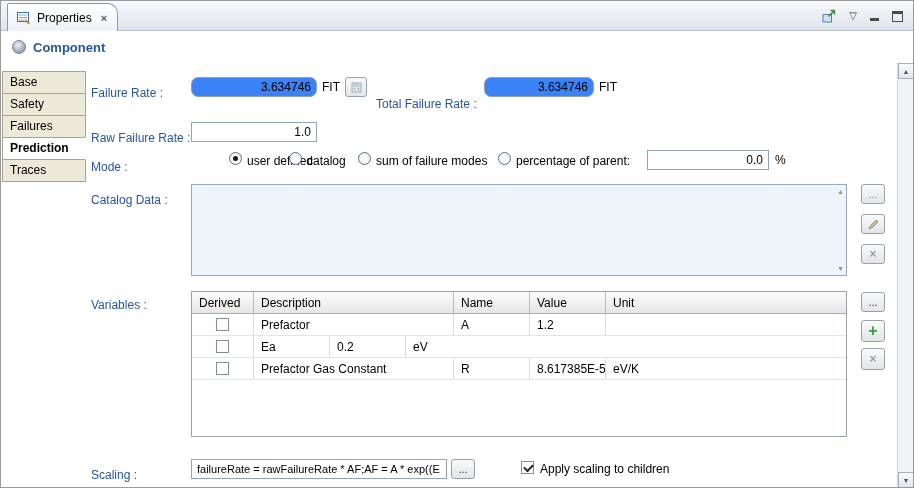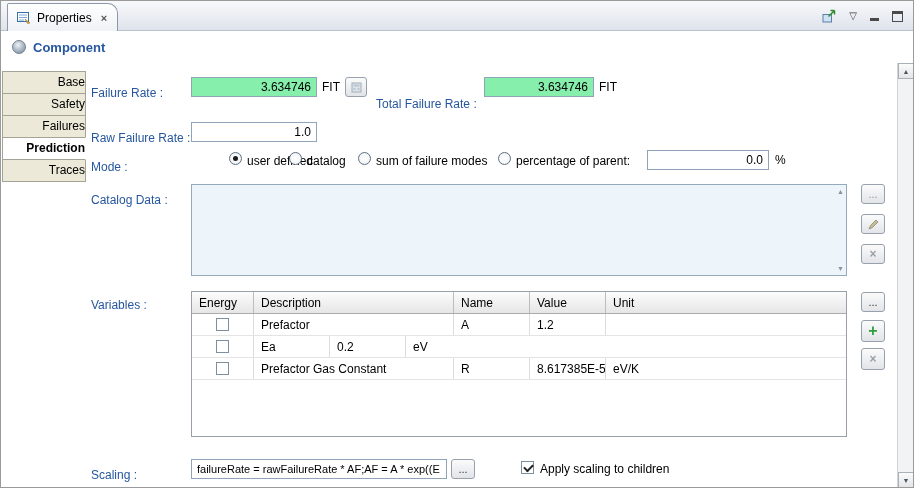--- a/index.html
+++ b/index.html
@@ -15,28 +15,28 @@
   .min-icon { width:11px; height:11px; position:relative; cursor:pointer; }
   .min-icon::after { content:""; position:absolute; left:1px; right:1px; bottom:1px; height:3px; background:#4a4a4a; }
   .max-icon { width:11px; height:11px; border:1px solid #4a4a4a; border-top:3px solid #4a4a4a; cursor:pointer; }
 
   
   .hdr { position:absolute; left:0; top:31px; width:100%; height:30px; background:#fff; display:flex; align-items:center; gap:7px; padding-left:11px; }
   .hicon { width:14px; height:14px; border-radius:50%; background:radial-gradient(circle at 5px 4px, #eef2f6, #9aa8b8 65%, #6e7e90); border:1px solid #75828f; }
   .htitle { color:#26569e; font-weight:bold; font-size:13px; }
 
   
-  .stab { position:absolute; left:1px; width:84px; height:23px; background:#ece9d9; border:1px solid #a4a496; line-height:21px; padding-left:7px; cursor:pointer;text-align:right; }
+  .stab { position:absolute; left:1px; width:84px; height:23px; background:#ece9d9; border:1px solid #a4a496; line-height:21px; padding-left:7px; cursor:pointer; }
   .stab.sel { background:#ffffff; font-weight:bold; border-right-color:#ffffff; z-index:2; }
 
   
   .lbl { position:absolute; color:#26569e; white-space:nowrap;margin-top:6px; }
   .txt { position:absolute; color:#000; white-space:nowrap; }
   .fld { position:absolute; border:1px solid #8fa4b8; background:#fff; padding:0 5px; display:flex; align-items:center; overflow:hidden; white-space:nowrap; }
-  .fld.ro { background:#86efac; }
+  .fld.ro { background:#3b82f6;border-radius:7px; }
   .fld.right { justify-content:flex-end; }
   .sbtn { position:absolute; border:1px solid #97a1ae; border-radius:3px; background:linear-gradient(#fbfbfb,#e2e4e8); display:flex; align-items:center; justify-content:center; font-size:11px; color:#333; cursor:pointer; line-height:1; }
   .sbtn.dis { color:#9a9a9a; }
   .plusg { color:#2e9e3e; font-weight:bold; font-size:16px; }
   .xgray { color:#9aa0a6; font-weight:bold; font-size:12px; }
   .radio { position:absolute; width:13px; height:13px; border-radius:50%; border:1px solid #5f6f7f; background:radial-gradient(#ffffff,#edeff2); cursor:pointer; }
   .radio.sel::after { content:""; position:absolute; left:3px; top:3px; width:5px; height:5px; border-radius:50%; background:#1a1a1a; }
   .cb { display:inline-block; width:13px; height:13px; border:1px solid #7f8f9f; background:#fff; position:relative; cursor:pointer; }
   .cb.checked::after { content:""; position:absolute; left:2px; top:2px; width:7px; height:4px; border-left:2px solid #222; border-bottom:2px solid #222; transform:rotate(-45deg); }
 
@@ -150,21 +150,21 @@
         </svg>
     </span>
   </div>
   <div class="sbtn dis" style="left:860px; top:243px; width:24px; height:20px;">
     <span class="xgray">×</span>
   </div>
 
   <span class="lbl" style="left:90px; top:291px;">Variables :</span>
   <div class="vtable">
     <div class="vrow vhead">
-      <div class="vc c1">Energy</div>
+      <div class="vc c1">Derived</div>
       <div class="vc c2">Description</div>
       <div class="vc c3">Name</div>
       <div class="vc c4">Value</div>
       <div class="vc c5">Unit</div>
     </div>
     <div class="vrow body">
       <div class="vc c1">
           <span class="cb"></span>
         </div>
       <div class="vc c2">Prefactor</div>

